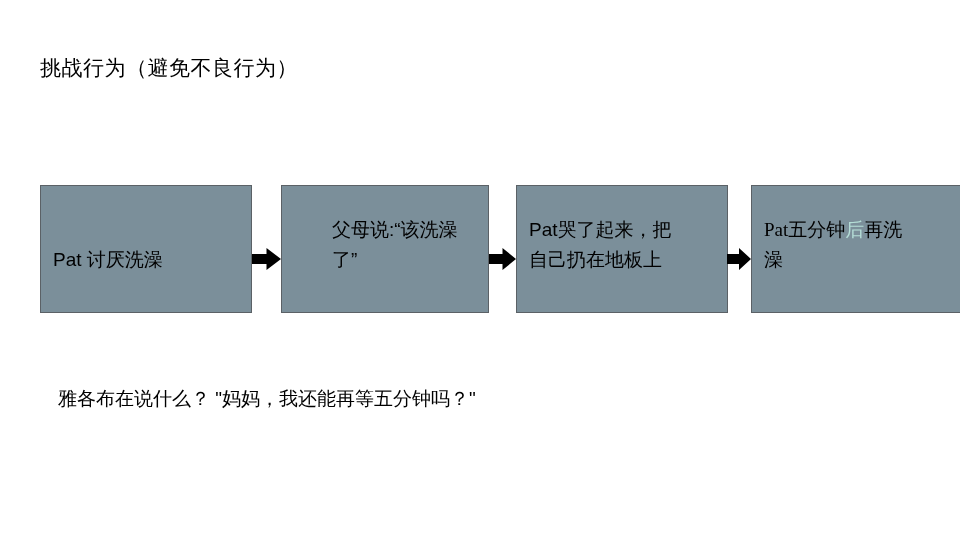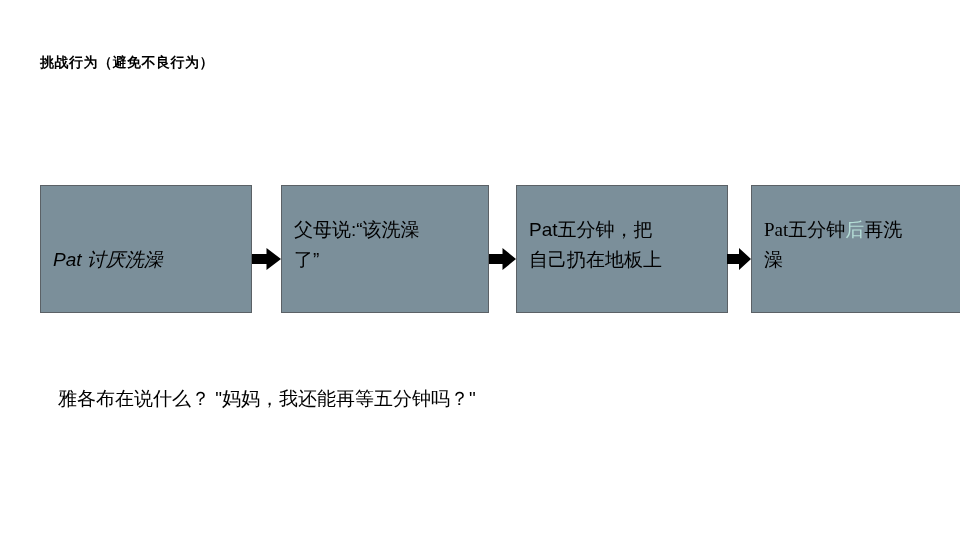--- a/index.html
+++ b/index.html
@@ -13,22 +13,22 @@
     height: 540px;
     background: #ffffff;
     overflow: hidden;
     font-family: "Liberation Sans", "DejaVu Sans", sans-serif;
     color: #000000;
   }
   .slide-title {
     position: absolute;
     left: 40px;
     top: 54px;
-    font-size: 14px;
-    font-weight: bold;
+    font-size: 21px;
+    font-weight: normal;
     letter-spacing: 0.5px;
     white-space: nowrap;
   }
   .flow {
     position: absolute;
     left: 0;
     top: 0;
     width: 100%;
     height: 100%;
   }
@@ -43,23 +43,23 @@
     align-items: center;
     padding: 0 12px;
   }
   .box-text {
     font-size: 19px;
     line-height: 30px;
     white-space: pre-line;
     color: #000000;
   }
   .box-1 { left: 40px;  width: 212px; }
-  .box-1 .box-text { padding-top: 22px; font-style: italic; }
+  .box-1 .box-text { padding-top: 22px; }
   .box-2 { left: 281px; width: 208px; }
-  .box-2 .box-text { padding-bottom: 8px; }
+  .box-2 .box-text { padding-bottom: 8px; margin-left: 38px; }
   .box-3 { left: 516px; width: 212px; }
   .box-3 .box-text { padding-bottom: 8px; }
   .box-4 { left: 751px; width: 226px; }
   .box-4 .box-text { padding-bottom: 8px; font-family: Liberation Serif, serif; }
   .hl { color: #b5ded7; }
   .flow-arrow {
     position: absolute;
     top: 247px;
     height: 24px;
   }
@@ -100,21 +100,21 @@
 了”</div>
     </div>
 
     <div class="flow-arrow arrow-2">
       <svg viewBox="0 0 28 24" preserveAspectRatio="none" aria-hidden="true">
         <polygon points="0,7 14,7 14,1 28,12 14,23 14,17 0,17"></polygon>
       </svg>
     </div>
 
     <div class="flow-box box-3">
-      <div class="box-text">Pat五分钟，把
+      <div class="box-text">Pat哭了起来，把
 自己扔在地板上</div>
     </div>
 
     <div class="flow-arrow arrow-3">
       <svg viewBox="0 0 28 24" preserveAspectRatio="none" aria-hidden="true">
         <polygon points="0,7 14,7 14,1 28,12 14,23 14,17 0,17"></polygon>
       </svg>
     </div>
 
     <div class="flow-box box-4">

